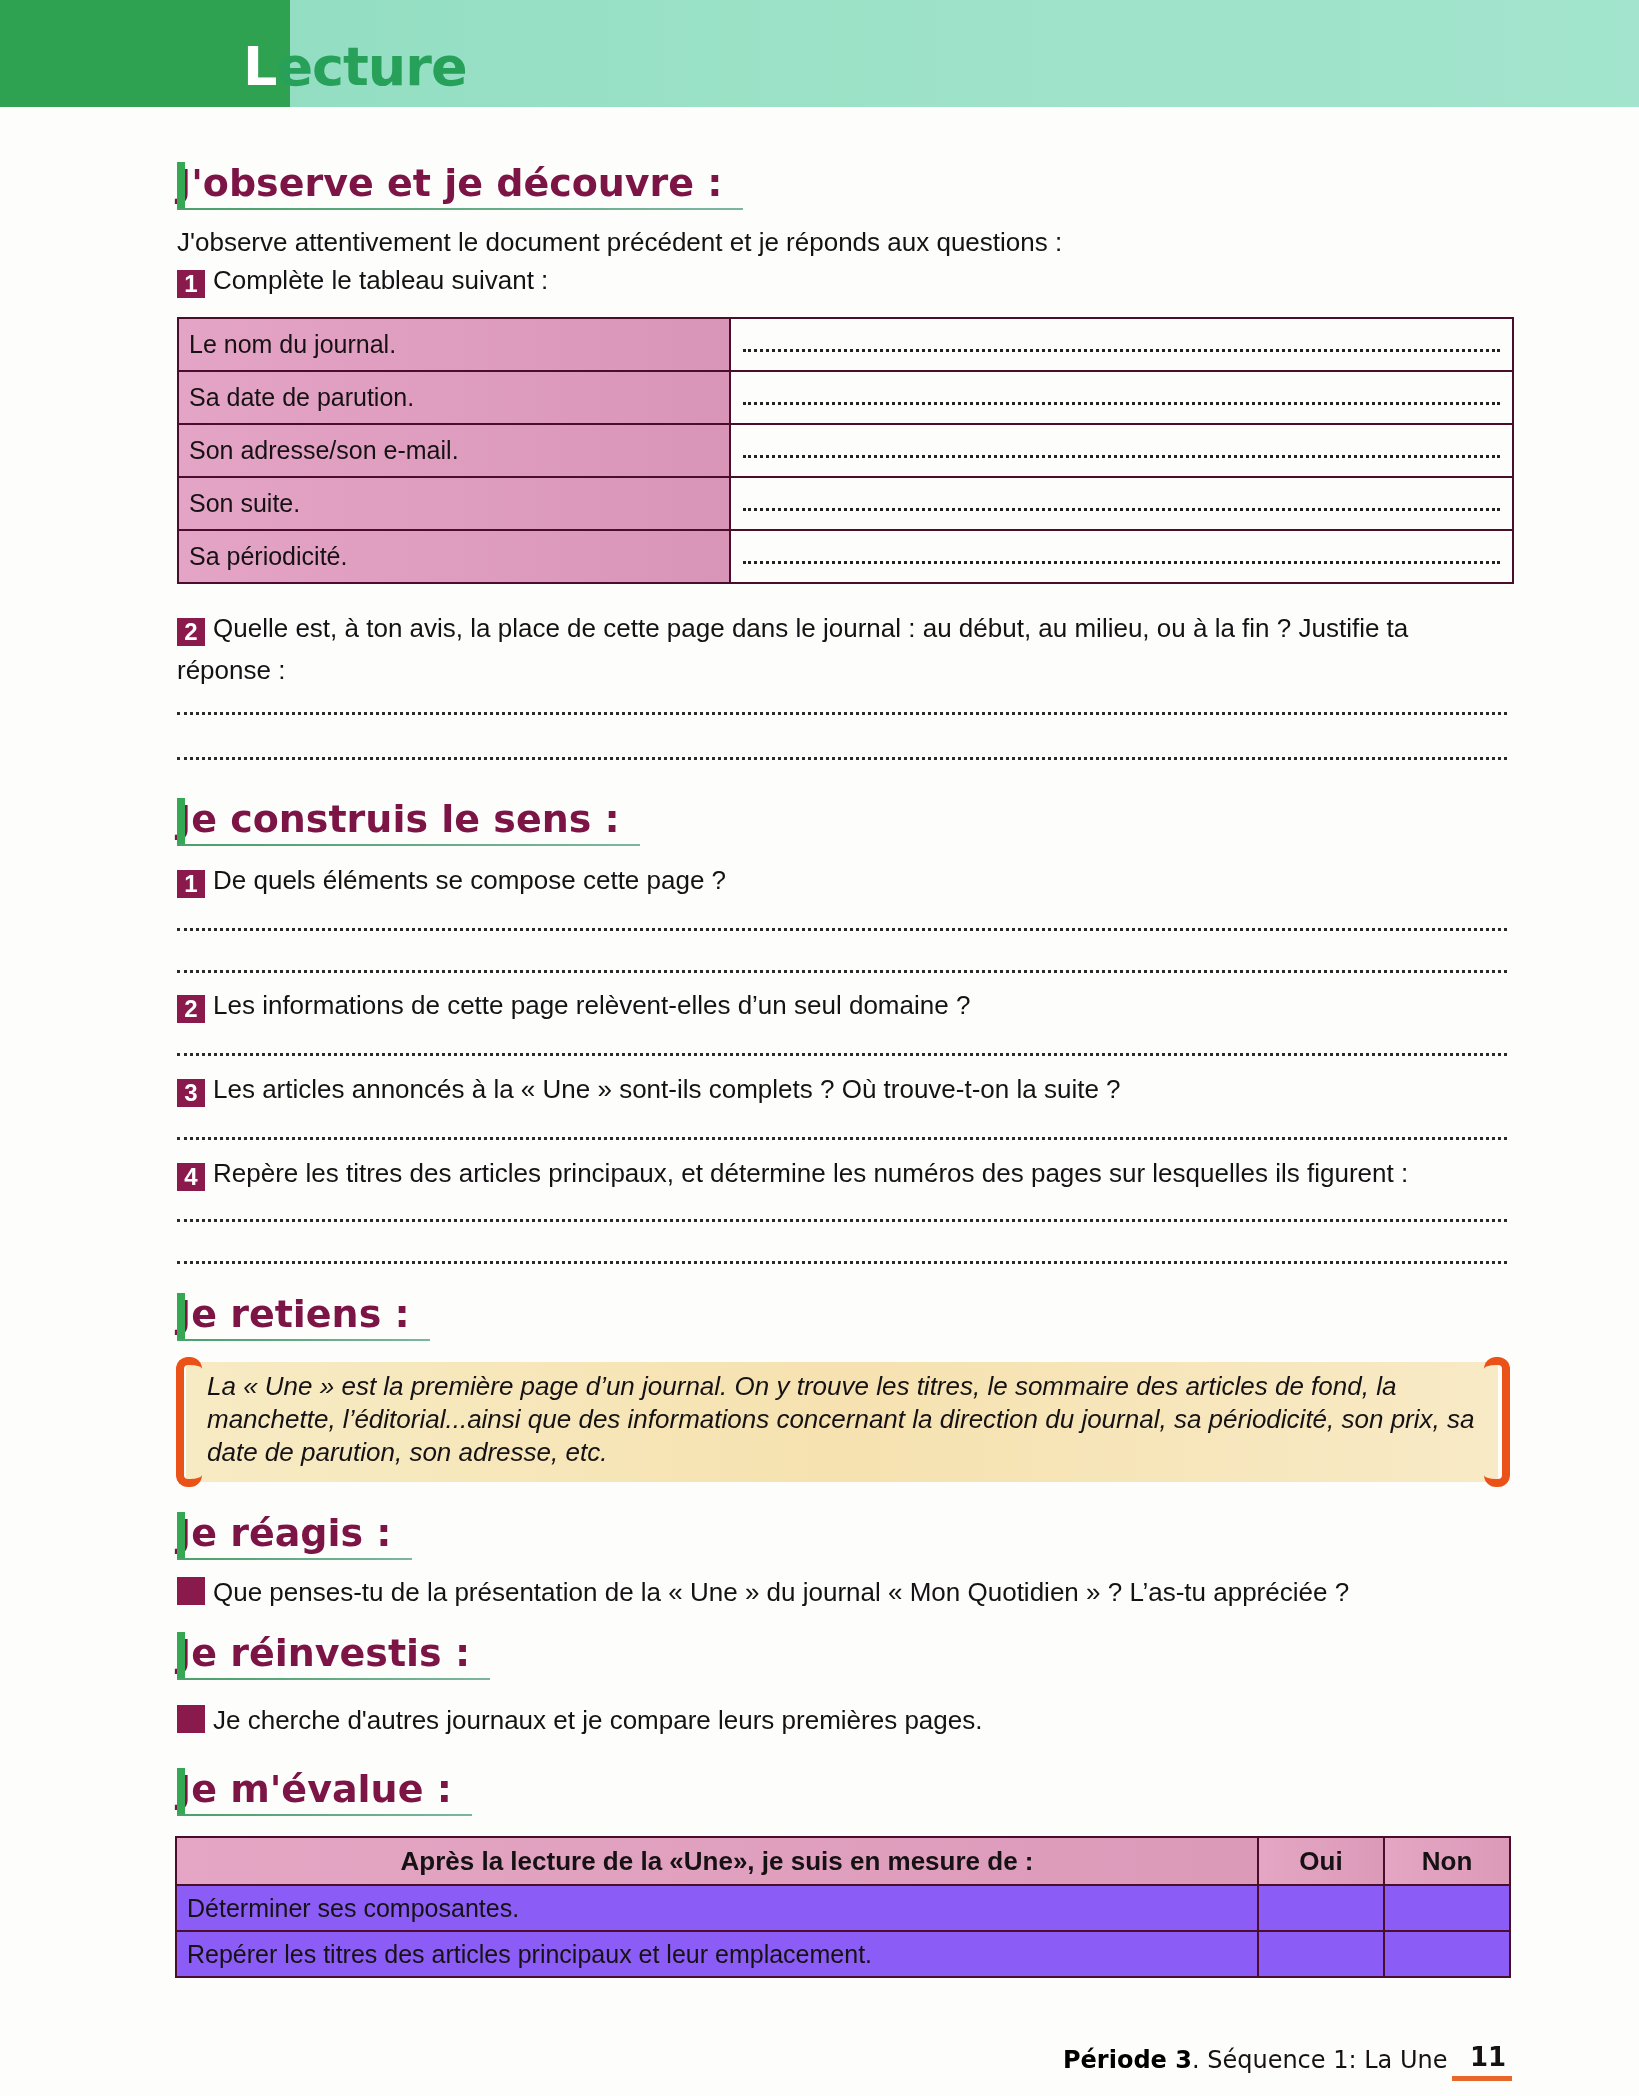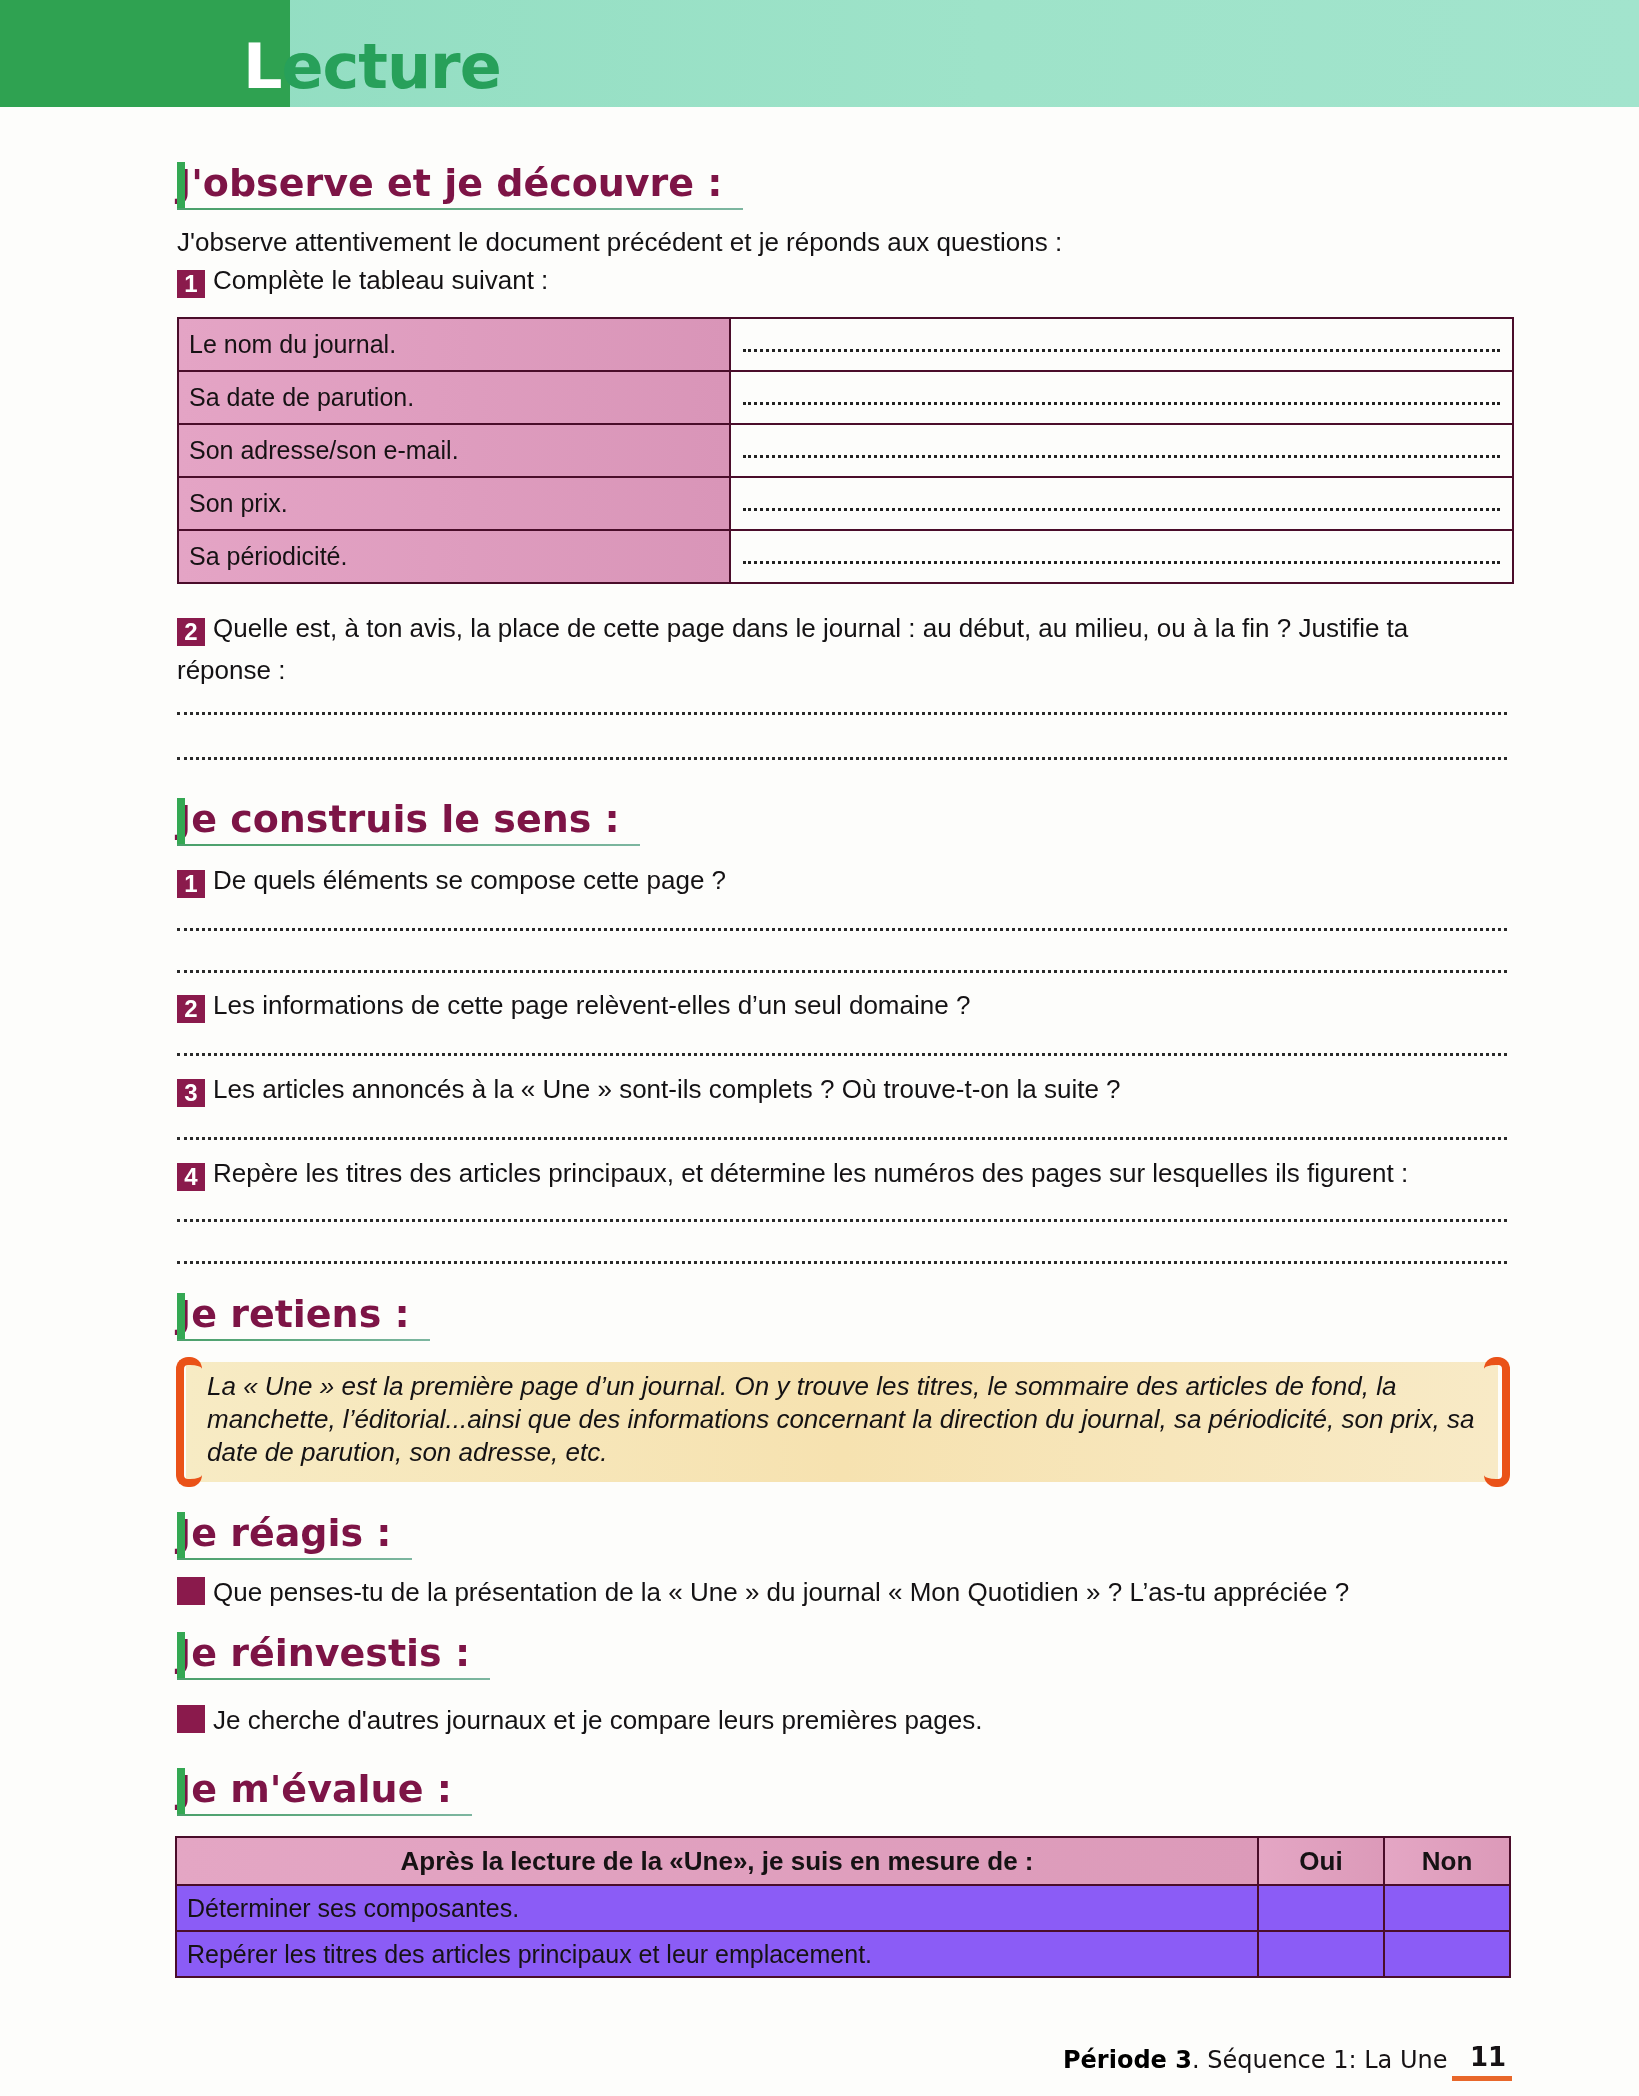--- a/index.html
+++ b/index.html
@@ -13,21 +13,21 @@
     position: absolute; left: 0; top: 0; width: 1639px; height: 107px;
     background: linear-gradient(90deg, #8fdcc0 0%, #9ee3c9 60%, #a2e4cd 100%);
   }
   .banner-dark {
     position: absolute; left: 0; top: 0; width: 290px; height: 107px;
     background: #2fa251;
   }
   .banner-title {
     position: absolute; left: 243px; top: 22px; height: 90px;
     font-family: "DejaVu Sans", sans-serif; font-weight: bold;
-    font-size: 62px; line-height: 90px; letter-spacing: -1px;
+    font-size: 54px; line-height: 90px; letter-spacing: -1px;
     color: #27a05a;
   }
   .banner-title .first { color: #ffffff; }
 
   .section-head {
     position: absolute; left: 177px; height: 46px;
     padding-right: 20px;
     font-family: "DejaVu Sans", sans-serif; font-weight: bold;
     font-size: 38px; line-height: 46px; color: #7d1446;
     white-space: nowrap;
@@ -125,21 +125,21 @@
           <div class="fill"></div>
         </td>
       </tr>
     <tr>
         <td class="label">Son adresse/son e-mail.</td>
         <td class="answer">
           <div class="fill"></div>
         </td>
       </tr>
     <tr>
-        <td class="label">Son prix.</td>
+        <td class="label">Son suite.</td>
         <td class="answer">
           <div class="fill"></div>
         </td>
       </tr>
     <tr>
         <td class="label">Sa périodicité.</td>
         <td class="answer">
           <div class="fill"></div>
         </td>
       </tr>

